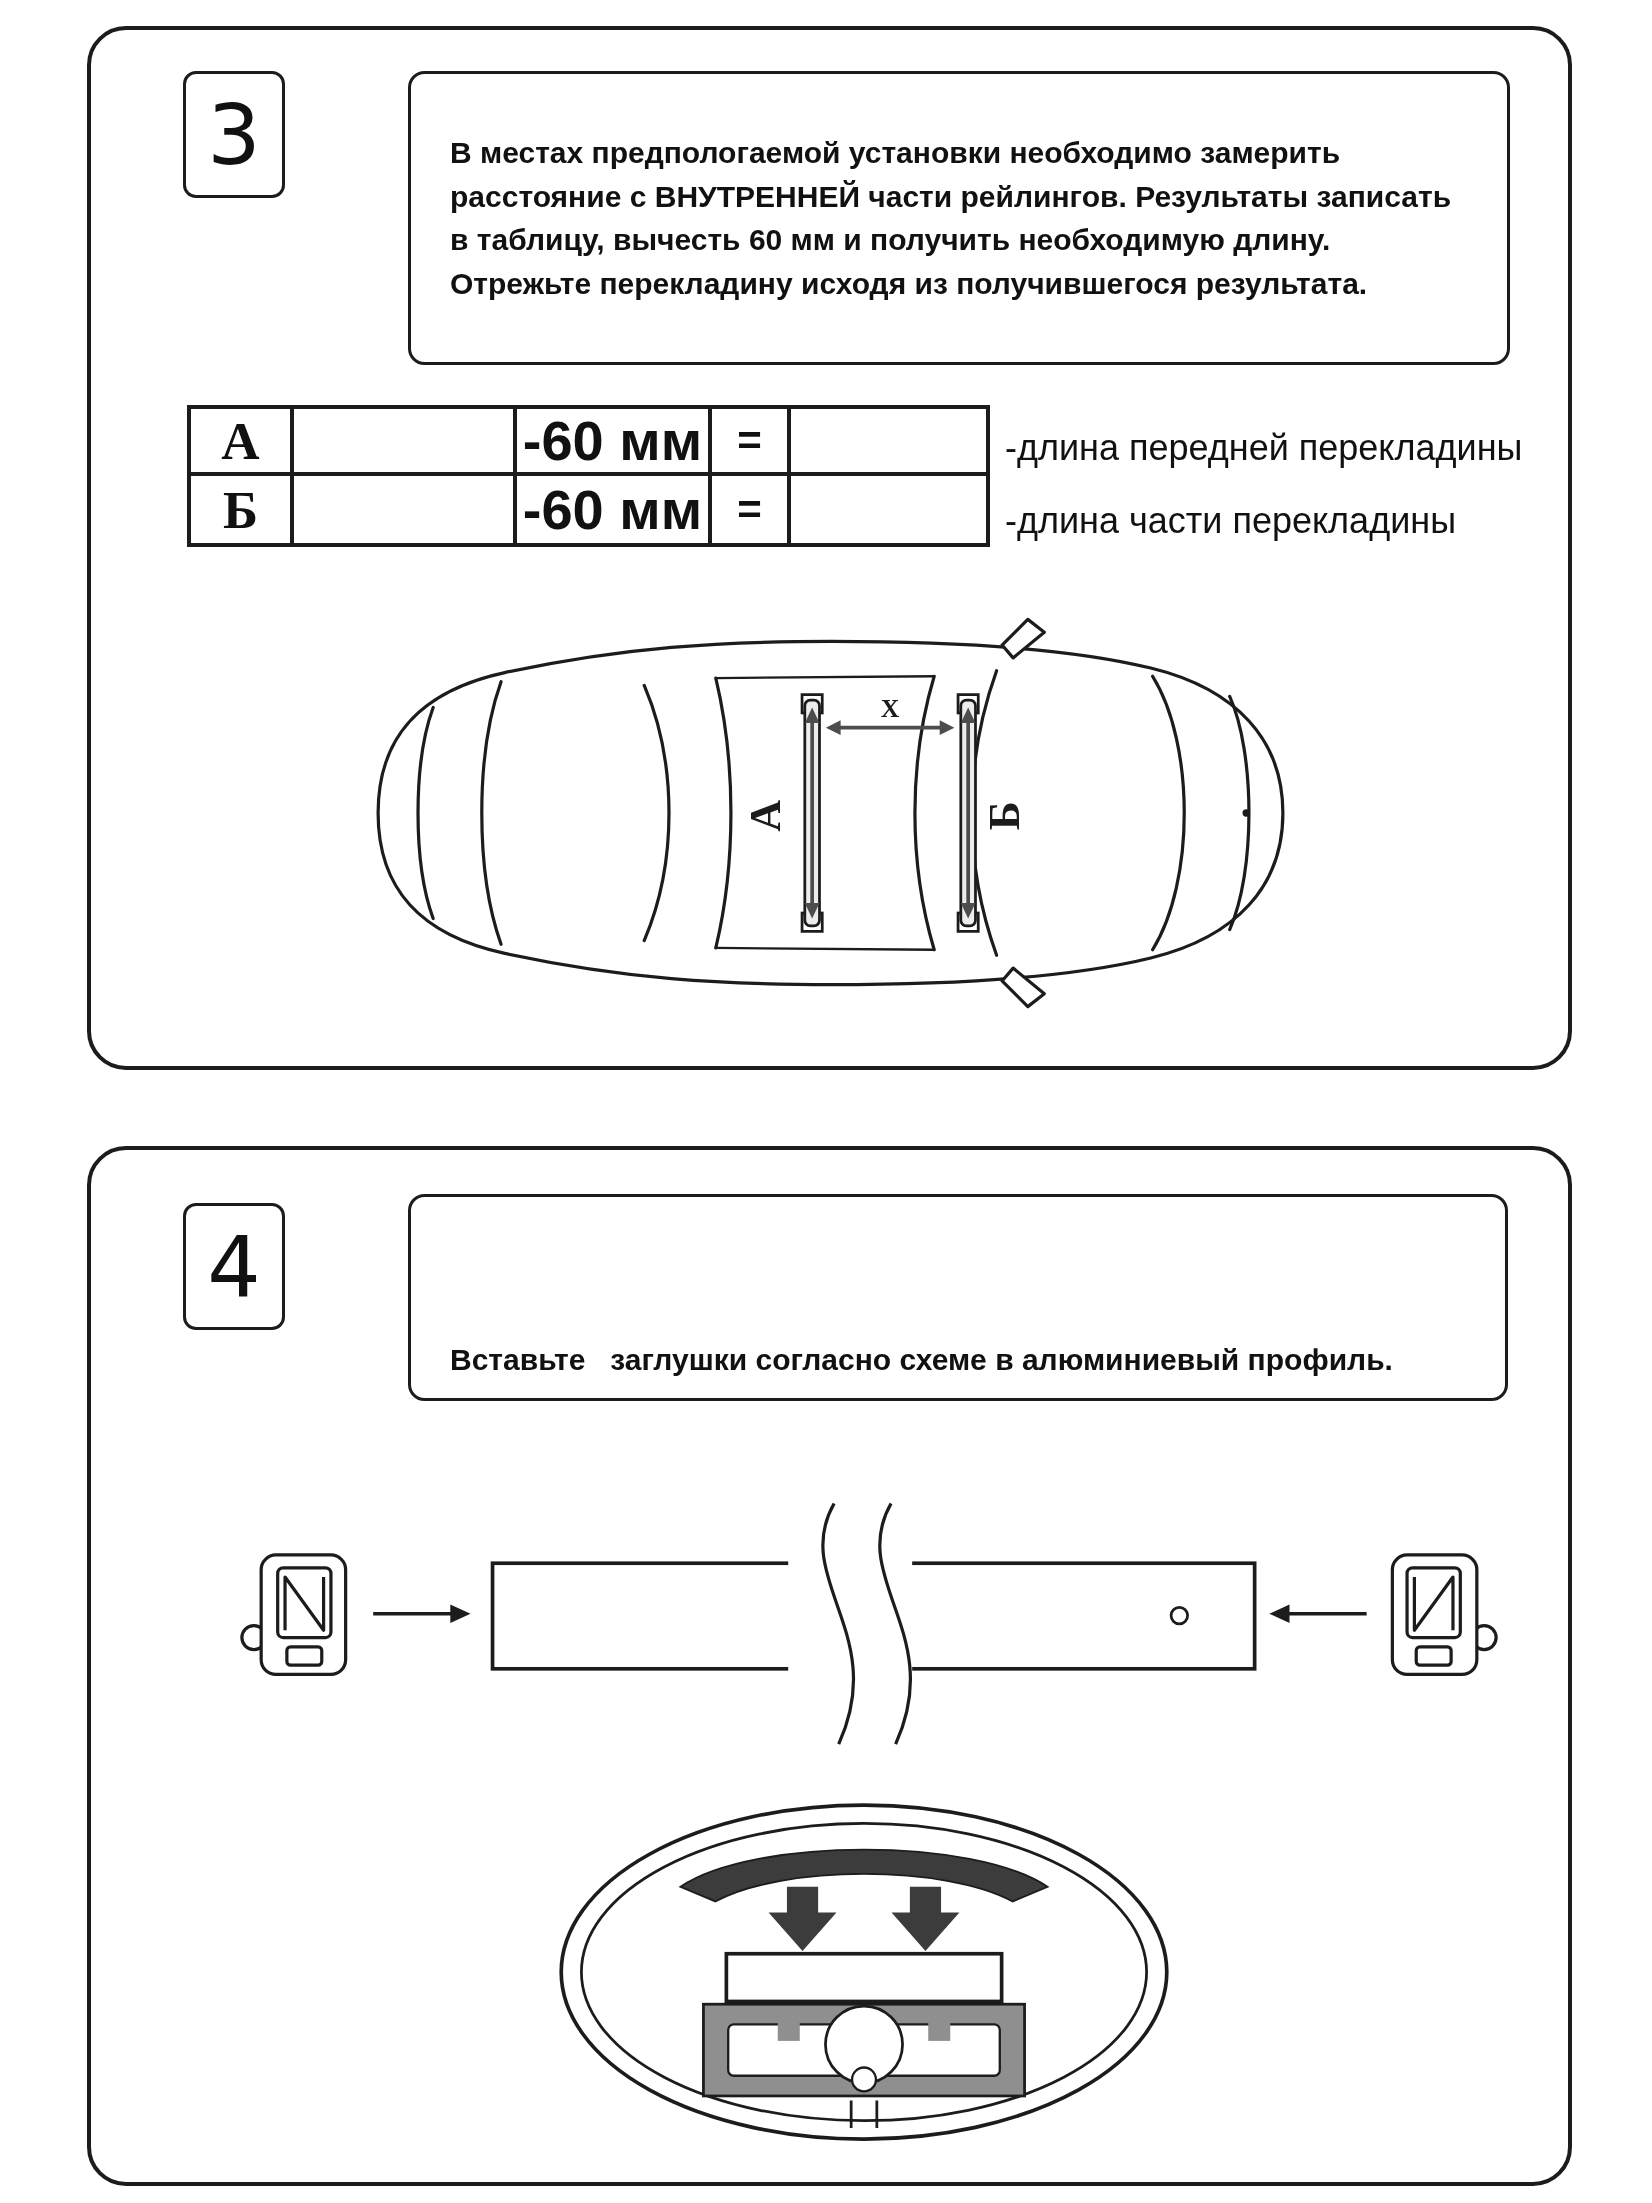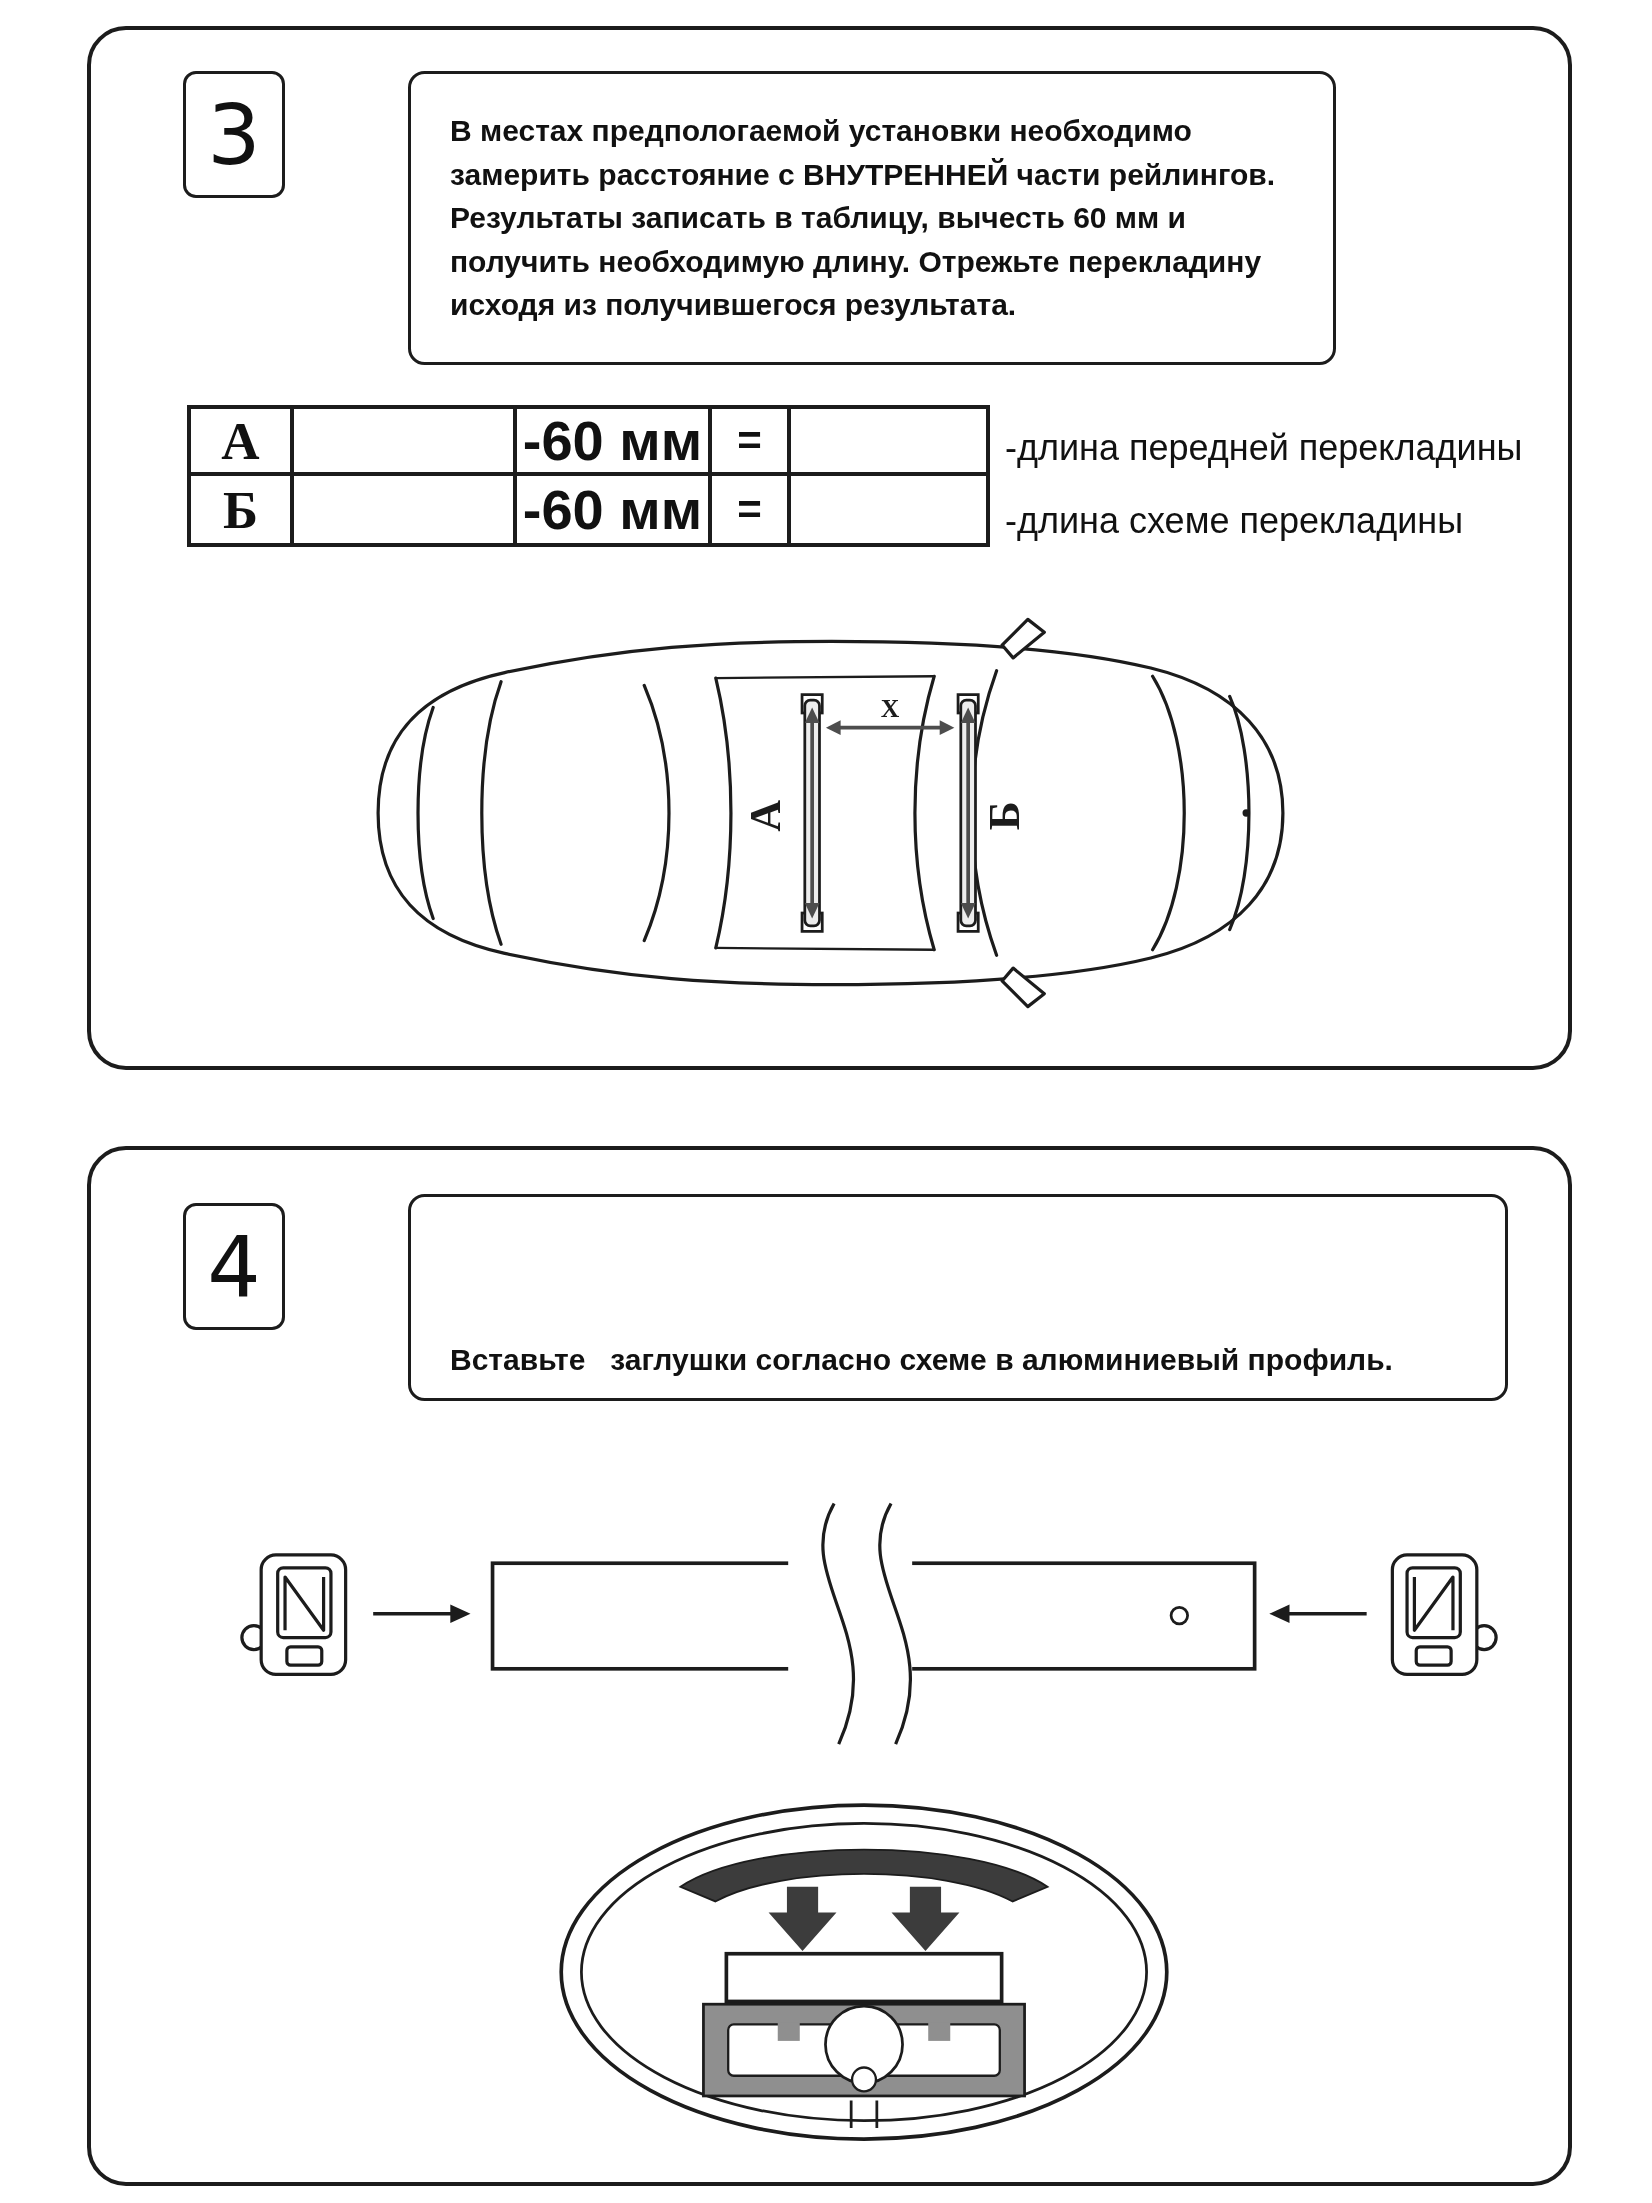--- a/index.html
+++ b/index.html
@@ -32,40 +32,40 @@
 <body>
 
 <div class="page">
 
   <div class="panel" id="panel-3">
 
     <div class="step-box" style="left:92px;top:41px;">
       <span>3</span>
     </div>
 
-    <div class="instruction-box" style="left:317px;top:41px;width:928px;height:294px;">
+    <div class="instruction-box" style="left:317px;top:41px;width:1102px;height:294px;">
       <span>В местах предпологаемой установки необходимо замерить расстояние с ВНУТРЕННЕЙ части рейлингов. Результаты записать в таблицу, вычесть 60 мм и получить необходимую длину. Отрежьте перекладину исходя из получившегося результата.</span>
     </div>
 
     <div class="meas-table">
       <div class="cell letter">А</div>
       <div class="cell"></div>
       <div class="cell minus">-60 мм</div>
       <div class="cell equals">=</div>
       <div class="cell last-col"></div>
 
       <div class="cell letter last-row">Б</div>
       <div class="cell last-row"></div>
       <div class="cell minus last-row">-60 мм</div>
       <div class="cell equals last-row">=</div>
       <div class="cell last-col last-row"></div>
     </div>
 
     <div class="note" style="top:397px;">-длина передней перекладины</div>
-    <div class="note" style="top:470px;">-длина схеме перекладины</div>
+    <div class="note" style="top:470px;">-длина части перекладины</div>
 
     <div class="diagram" style="left:230px;top:549px;width:1019px;height:468px;">
       <svg width="1019" height="468" viewBox="0 0 1110 510" xmlns="http://www.w3.org/2000/svg">
         <g fill="none" stroke="#1c1c1c" stroke-width="3.5" stroke-linejoin="round" stroke-linecap="round">
           <path fill="#fff" d="M 62,255 C 62,172 108,122 200,102 C 330,74 436,68 556,68 C 702,68 818,76 904,97 C 998,120 1048,176 1048,255 C 1048,334 998,390 904,413 C 818,434 702,442 556,442 C 436,442 330,436 200,408 C 108,388 62,338 62,255 Z"></path>
           <path fill="#fff" d="M 742,72 L 770,44 L 788,58 L 754,86 Z"></path>
           <path fill="#fff" d="M 742,438 L 770,466 L 788,452 L 754,424 Z"></path>
           <path d="M 122,140 C 100,200 100,310 122,370"></path>
           <path d="M 196,112 C 168,190 168,320 196,398"></path>
           <path d="M 352,116 C 388,200 388,310 352,394"></path>

